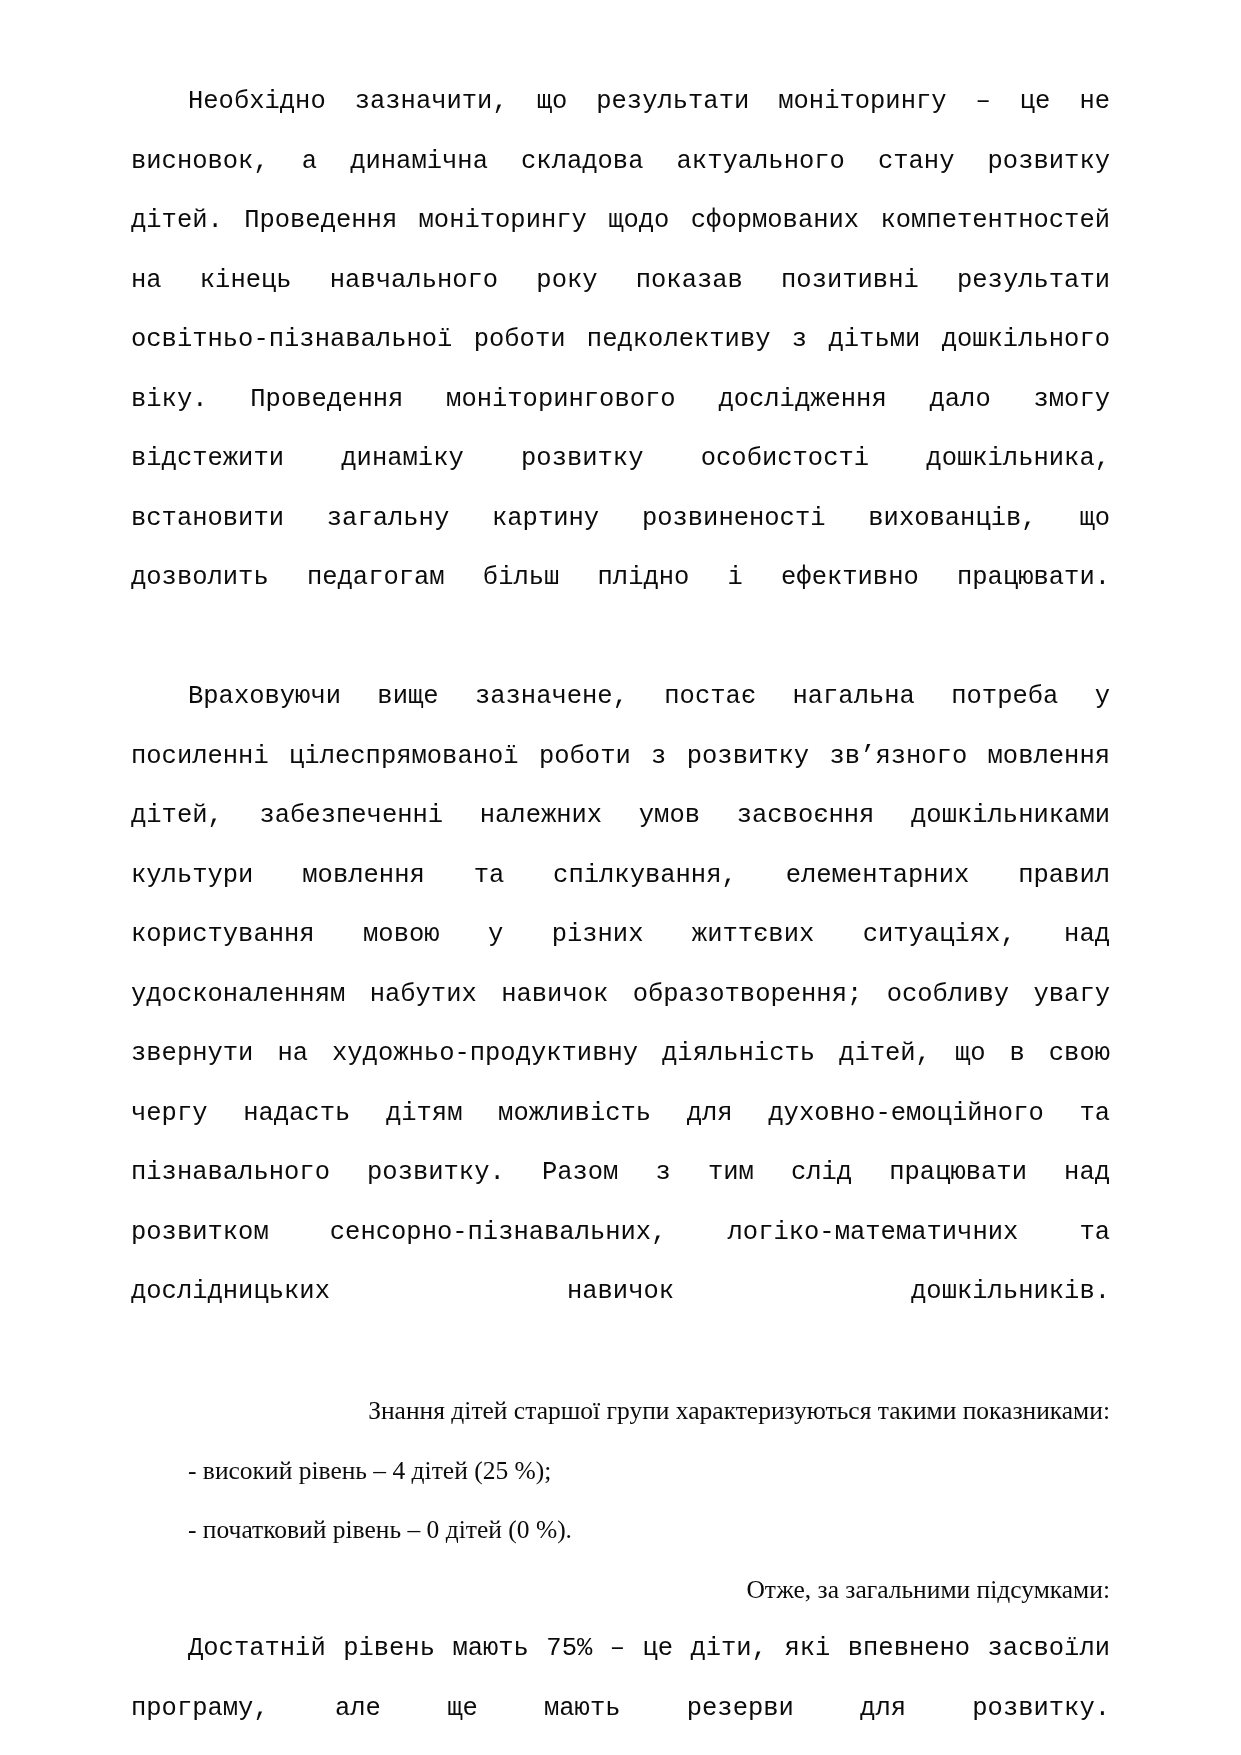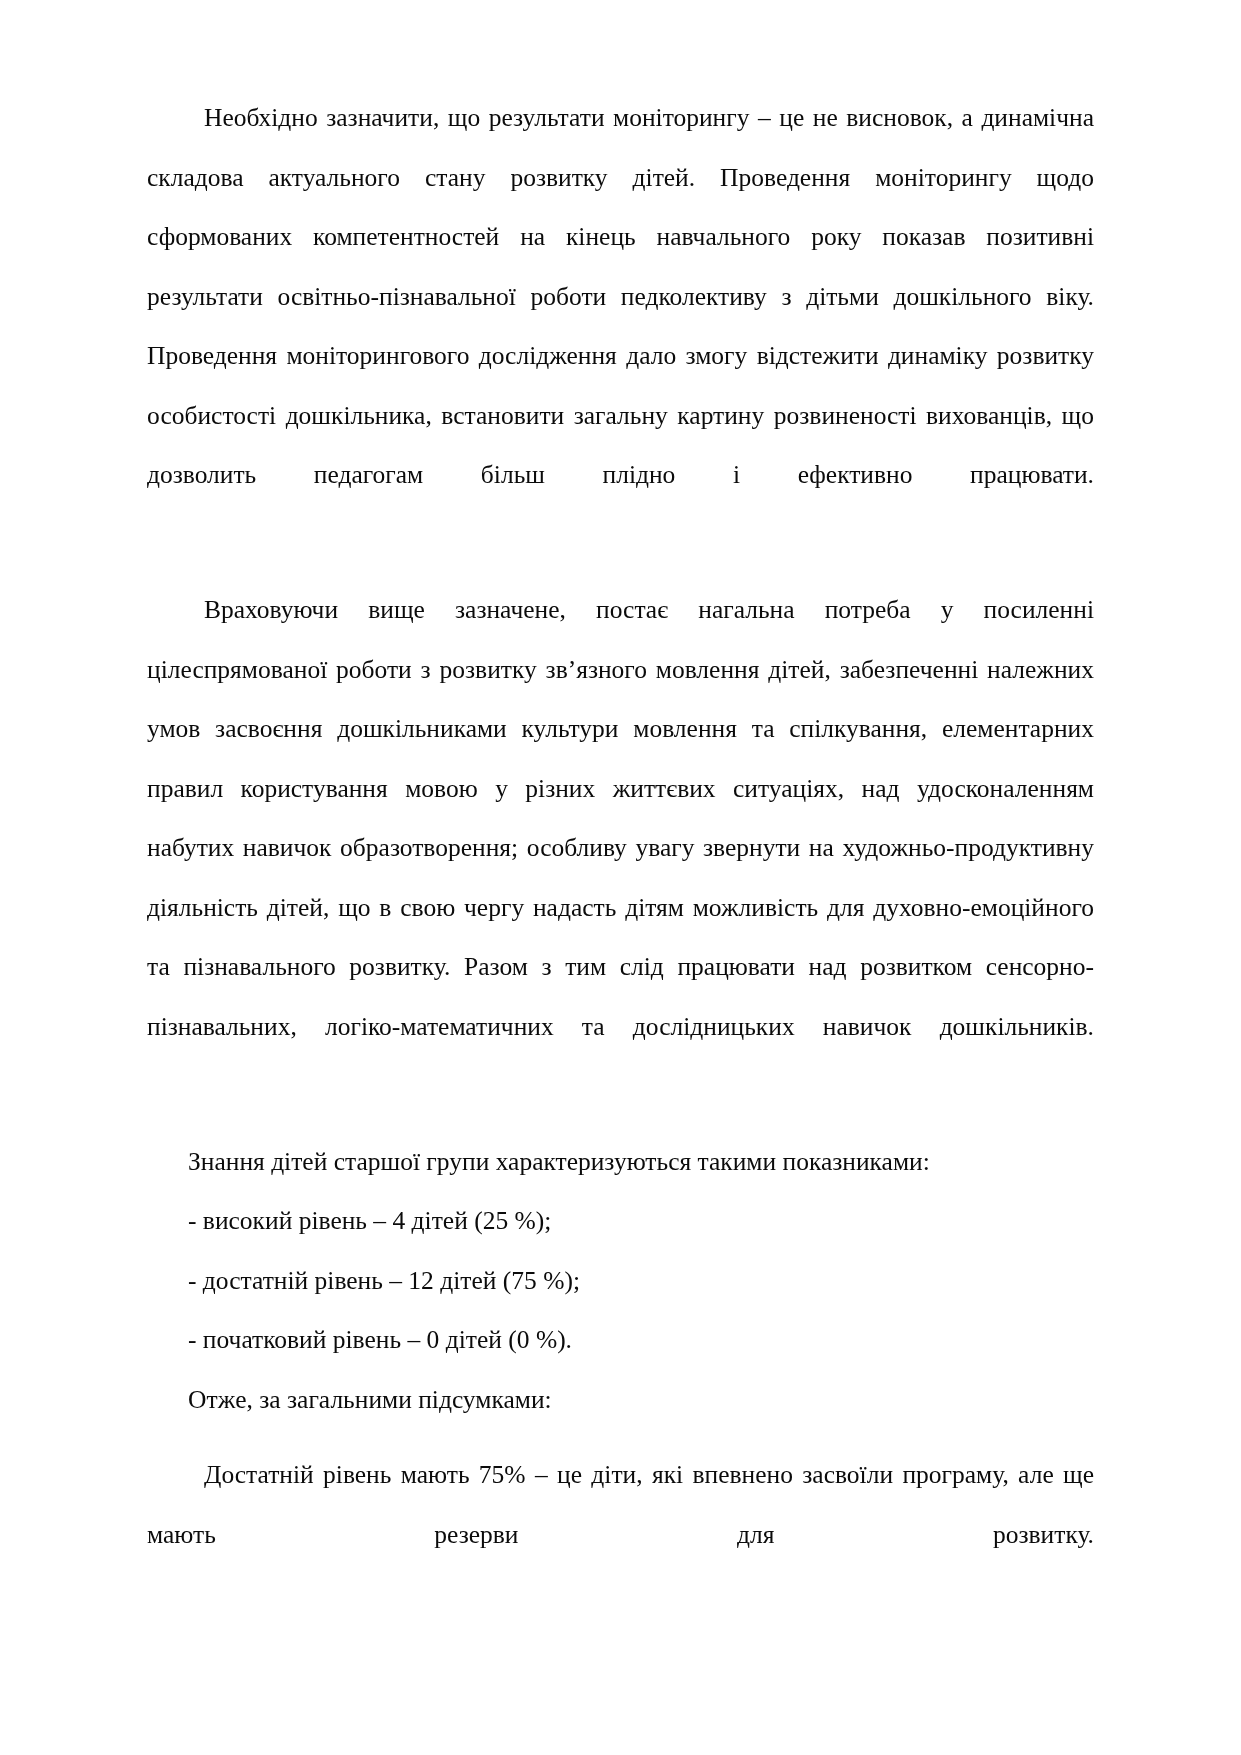--- a/index.html
+++ b/index.html
@@ -28,24 +28,25 @@
     font-size: 25.5px;
     line-height: 59.5px;
     color: #0b0b0b;
     text-align: justify;
     text-justify: inter-word;
     -webkit-hyphens: none;
     hyphens: none;
   }
 
   p.para {
-    margin: 16px;
+    margin: 0;
     padding: 0;
     text-indent: 57px;
     text-align: justify;
+    font-family: Liberation Mono, monospace;
   }
 
   
   p.para::after {
     content: "";
     display: inline-block;
     width: 100%;
   }
 
   p.listline {
@@ -53,39 +54,38 @@
     padding: 0;
     text-indent: 57px;
     text-align: left;
     font-family: Liberation Serif, serif;
   }
 
   p.plain {
     margin: 0;
     padding: 0;
     text-indent: 57px;
-    text-align: left;
+    text-align: right;
   }
 </style>
 </head>
 <body>
 
 <div class="page">
   <div class="text-body">
 
     <p class="para">Необхідно зазначити, що результати моніторингу – це не висновок, а динамічна складова актуального стану розвитку дітей. Проведення моніторингу щодо сформованих компетентностей на кінець навчального року показав позитивні результати освітньо-пізнавальної роботи педколективу з дітьми дошкільного віку. Проведення моніторингового дослідження дало змогу відстежити динаміку розвитку особистості дошкільника, встановити загальну картину розвиненості вихованців, що дозволить педагогам більш плідно і ефективно працювати.</p>
 
     <p class="para">Враховуючи вище зазначене, постає нагальна потреба у посиленні цілеспрямованої роботи з розвитку зв’язного мовлення дітей, забезпеченні належних умов засвоєння дошкільниками культури мовлення та спілкування, елементарних правил користування мовою у різних життєвих ситуаціях, над удосконаленням набутих навичок образотворення; особливу увагу звернути на художньо-продуктивну діяльність дітей, що в свою чергу надасть дітям можливість для духовно-емоційного та пізнавального розвитку. Разом з тим слід працювати над розвитком сенсорно-пізнавальних, логіко-математичних та дослідницьких навичок дошкільників.</p>
 
 
     <p class="plain">Знання дітей старшої групи характеризуються такими показниками:</p>
 
     <p class="listline">- високий рівень – 4 дітей (25 %);</p>
 
-    <p class="listline">- достатній рівень – 12 дітей (75 %);</p>
 
     <p class="listline">- початковий рівень – 0 дітей  (0 %).</p>
 
     <p class="plain">Отже, за загальними підсумками:</p>
 
 
     <p class="para">Достатній рівень мають 75% – це діти, які впевнено засвоїли програму, але ще мають резерви для розвитку.</p>
 
   </div>
 </div>

